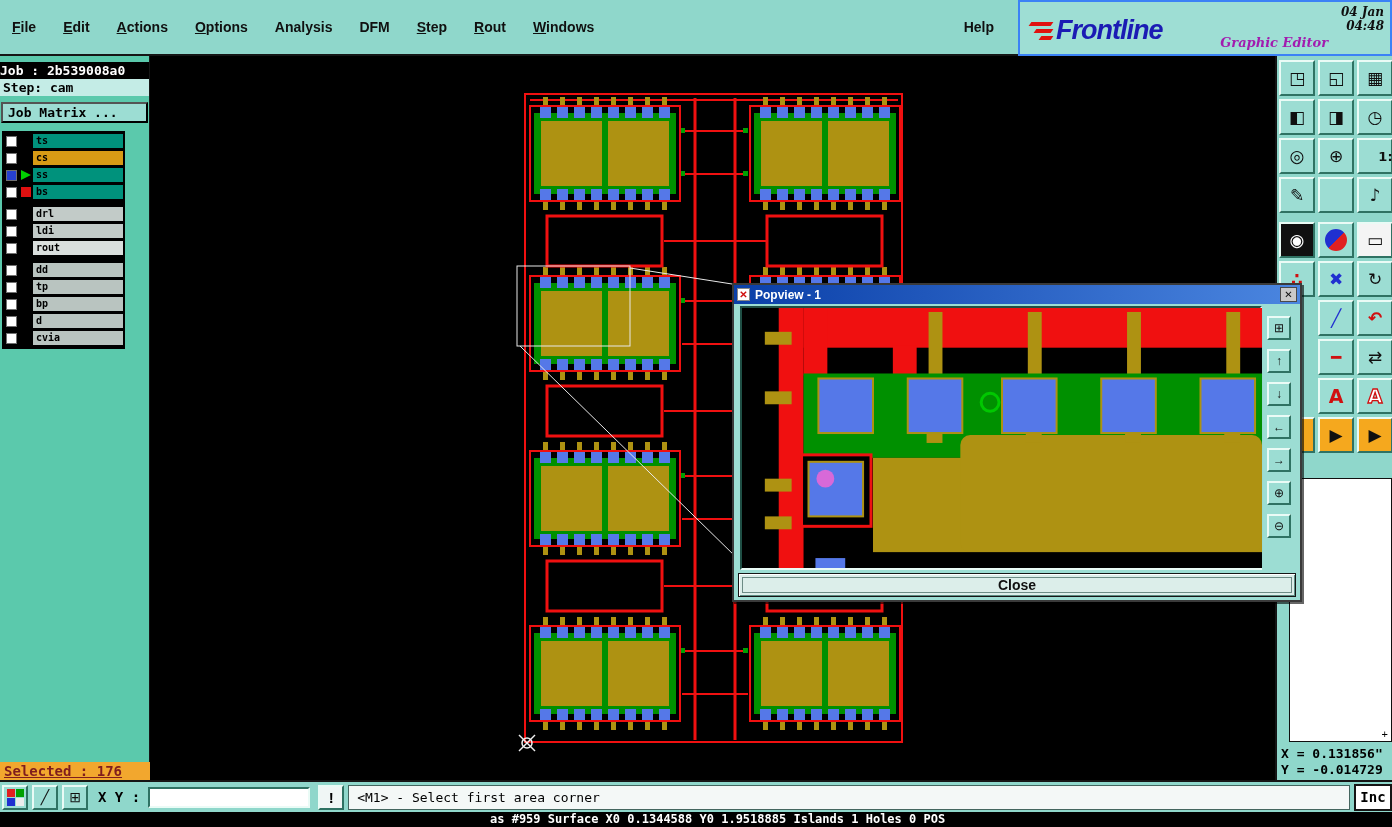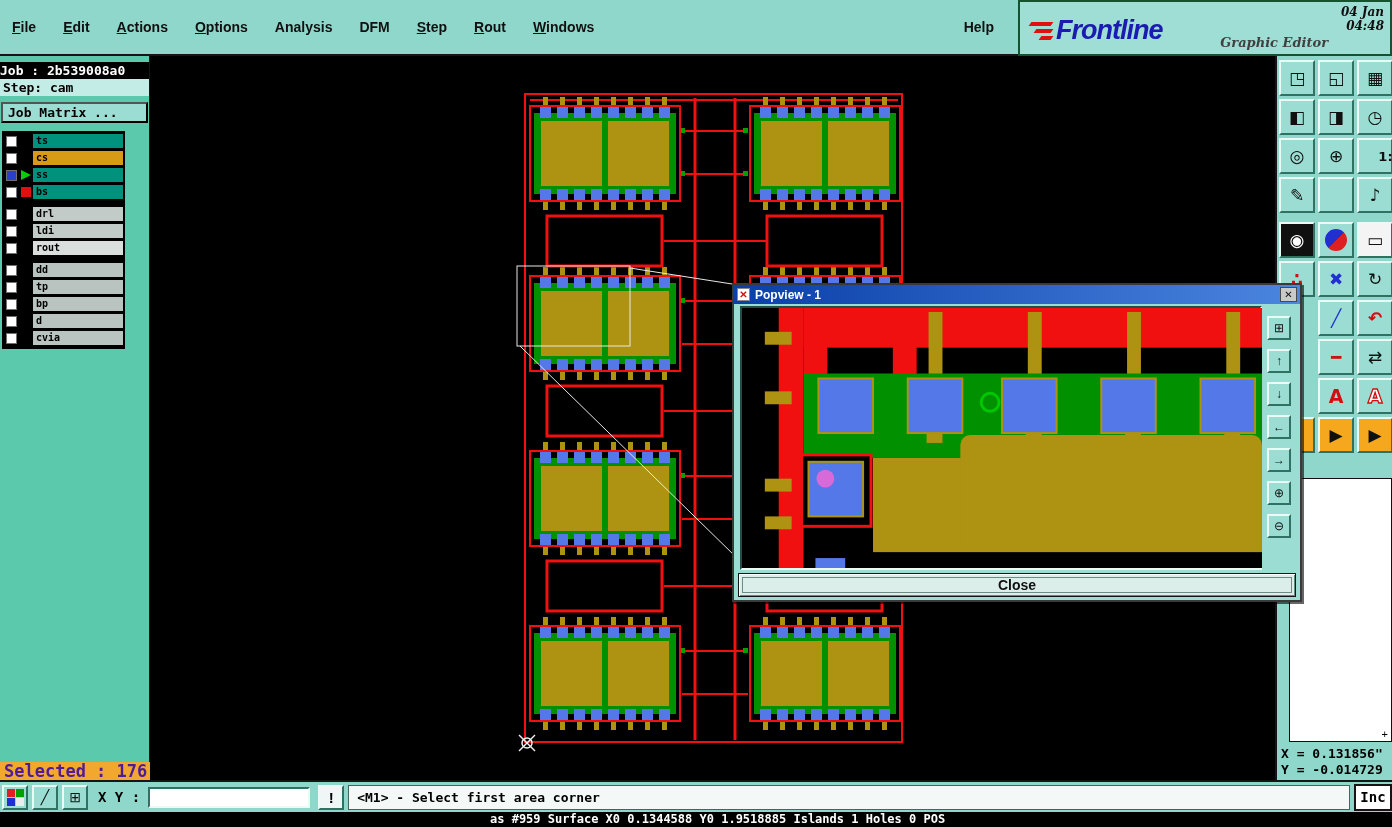--- a/index.html
+++ b/index.html
@@ -17,31 +17,31 @@
     background:#8FD7CB; border-bottom:2px solid #151515;
     display:flex; align-items:center; gap:27px; padding-left:12px;
   }
   .menu-item { font-size:14px; font-weight:700; color:#101010; cursor:default; display:inline-block; }
   .menu-item.ul::first-letter { text-decoration:underline; }
   #menu-help { margin-left:auto; margin-right:398px; }
 
   
   #brandbox {
     position:absolute; right:0; top:0; width:374px; height:56px;
-    background:#9EDED4; border:2px solid #14532d; z-index:5;
+    background:#9EDED4; border:2px solid #3b82f6; z-index:5;
   }
   #logo { position:absolute; left:10px; top:13px; display:flex; align-items:center; }
   .stripes { display:inline-flex; flex-direction:column; gap:3px; margin-right:4px; }
   .stripes i { display:block; width:22px; height:4px; background:#E01010; transform:skewX(-35deg); }
   .stripes i:nth-child(2){ width:17px; margin-left:5px; }
   .stripes i:nth-child(3){ width:12px; margin-left:10px; }
   #logo-text { font-style:italic; font-weight:700; font-size:27px; color:#1B1BB4; letter-spacing:-1px; }
   #product { position:absolute; left:172px; top:8px; font-family:"DejaVu Serif", serif; font-weight:700; font-size:25px; color:#101010; }
   #datetime { position:absolute; right:6px; top:3px; text-align:right; font-family:"DejaVu Serif", serif; font-size:12px; font-weight:700; font-style:italic; color:#101010; line-height:14px; }
-  #subtitle { position:absolute; right:62px; bottom:4px; font-family:"DejaVu Serif", serif; font-weight:700; font-style:italic; font-size:13px; color:#404040;margin-left:36px; }
+  #subtitle { position:absolute; right:62px; bottom:4px; font-family:"DejaVu Serif", serif; font-weight:700; font-style:italic; font-size:13px; color:#a21caf;margin-left:36px; }
 
   
   #sidebar {
     position:absolute; left:0; top:56px; width:150px; height:724px;
     background:#5BC9AC; border-right:1px solid #151515; padding-top:6px;
   }
   .job-line { background:#000; color:#FFF; font-weight:700; font-size:13px; height:17px; line-height:17px; padding-left:0; }
   .step-line { background:#C4ECE6; color:#000; font-weight:700; font-size:13px; height:17px; line-height:17px; padding-left:3px; }
   #job-matrix {
     display:block; margin:6px 2px 8px 1px; width:147px; height:21px;
@@ -50,21 +50,21 @@
   }
   #layers { margin-left:2px; width:123px; background:#000; padding:2px; }
   .layer-row { display:flex; align-items:center; height:16px; margin-bottom:1px; }
   .chk { width:11px; height:11px; background:#FFF; border:1px solid #707070; margin:0 3px 0 2px; flex:0 0 auto; padding:0; }
   .chk.active { background:#2740D0; }
   .mid { width:13px; height:12px; flex:0 0 auto; position:relative; }
   .mid.arrow::before { content:""; position:absolute; left:1px; top:1px; border-left:10px solid #00D000; border-top:5px solid transparent; border-bottom:5px solid transparent; }
   .mid.swatch::before { content:""; position:absolute; left:1px; top:1px; width:10px; height:10px; background:#E01010; }
   .lname { flex:1; font-family:"DejaVu Sans Mono", monospace; font-weight:700; font-size:10px; color:#000; height:14px; line-height:14px; padding-left:3px; }
   .lgap { height:5px; }
-  #selected-bar { position:absolute; left:0; bottom:0; width:150px; height:18px; background:#F2A72E; color:#4c1d95; font-weight:700; font-size:17px; line-height:18px; padding-left:4px; }
+  #selected-bar { position:absolute; left:0; bottom:0; width:150px; height:18px; background:#F2A72E; color:#7f1d1d; font-weight:700; font-size:14px; line-height:18px; padding-left:4px;text-decoration:underline; }
 
   
   #canvas { position:absolute; left:150px; top:56px; width:1125px; height:724px; background:#000; }
 
   
   #rightpanel { position:absolute; left:1275px; top:56px; width:117px; height:724px; background:#8FD7CB; border-left:2px solid #151515; }
   .tb-grid { display:grid; grid-template-columns:repeat(3,36px); gap:3px; padding:4px 0 0 2px; }
   .tb { width:36px; height:36px; background:#9CDDD3; border:2px solid; border-color:#EAFBF6 #2F7263 #2F7263 #EAFBF6;
         font-size:17px; color:#101010; display:flex; align-items:center; justify-content:center; padding:0;
         font-family:"DejaVu Sans", sans-serif; }
@@ -104,21 +104,21 @@
                display:flex; align-items:center; gap:4px; padding:0 0 0 2px; }
   .sb-btn { width:26px; height:25px; background:#9CDDD3; border:2px solid; border-color:#EAFBF6 #2F7263 #2F7263 #EAFBF6;
             display:flex; align-items:center; justify-content:center; font-size:14px; color:#101010; padding:0; }
   .pal { display:grid; grid-template-columns:8px 8px; grid-template-rows:8px 8px; gap:1px; }
   .pal i { display:block; }
   .pal i:nth-child(1){ background:#E02020; } .pal i:nth-child(2){ background:#00A000; }
   .pal i:nth-child(3){ background:#2030D0; } .pal i:nth-child(4){ background:#ECECEC; }
   #xy-label { font-weight:700; font-size:14px; color:#000; margin:0 4px 0 6px; }
   #xy-input { width:162px; height:21px; border:2px solid; border-color:#2F7263 #EAFBF6 #EAFBF6 #2F7263; background:#FFF; font-size:13px; padding:0 3px; }
   #alert-btn { width:26px; height:25px; background:#F0F6F5; border:2px solid; border-color:#EAFBF6 #2F7263 #2F7263 #EAFBF6; font-weight:700; font-size:15px; color:#000; padding:0; margin-left:4px; }
-  #prompt { flex:1; height:25px; background:#F4F8F7; border:1px solid #44665F; font-weight:700; font-size:13px; color:#000; line-height:23px; padding-left:8px; }
+  #prompt { flex:1; height:25px; background:#F4F8F7; border:1px solid #44665F; font-weight:400; font-size:13px; color:#000; line-height:23px; padding-left:8px; }
   #inc-box { width:38px; height:27px; background:#FFF; border:2px solid #151515; font-weight:700; font-size:14px; color:#000; line-height:23px; text-align:center; flex:0 0 auto; }
 
   
   #bottomstrip { position:absolute; left:0; top:812px; width:1392px; height:15px; background:#000; overflow:hidden;
                  color:#FFF; font-weight:700; font-size:12px; line-height:14px; padding-left:490px; }
 </style>
 </head>
 <body>
 
 <div id="menubar">

